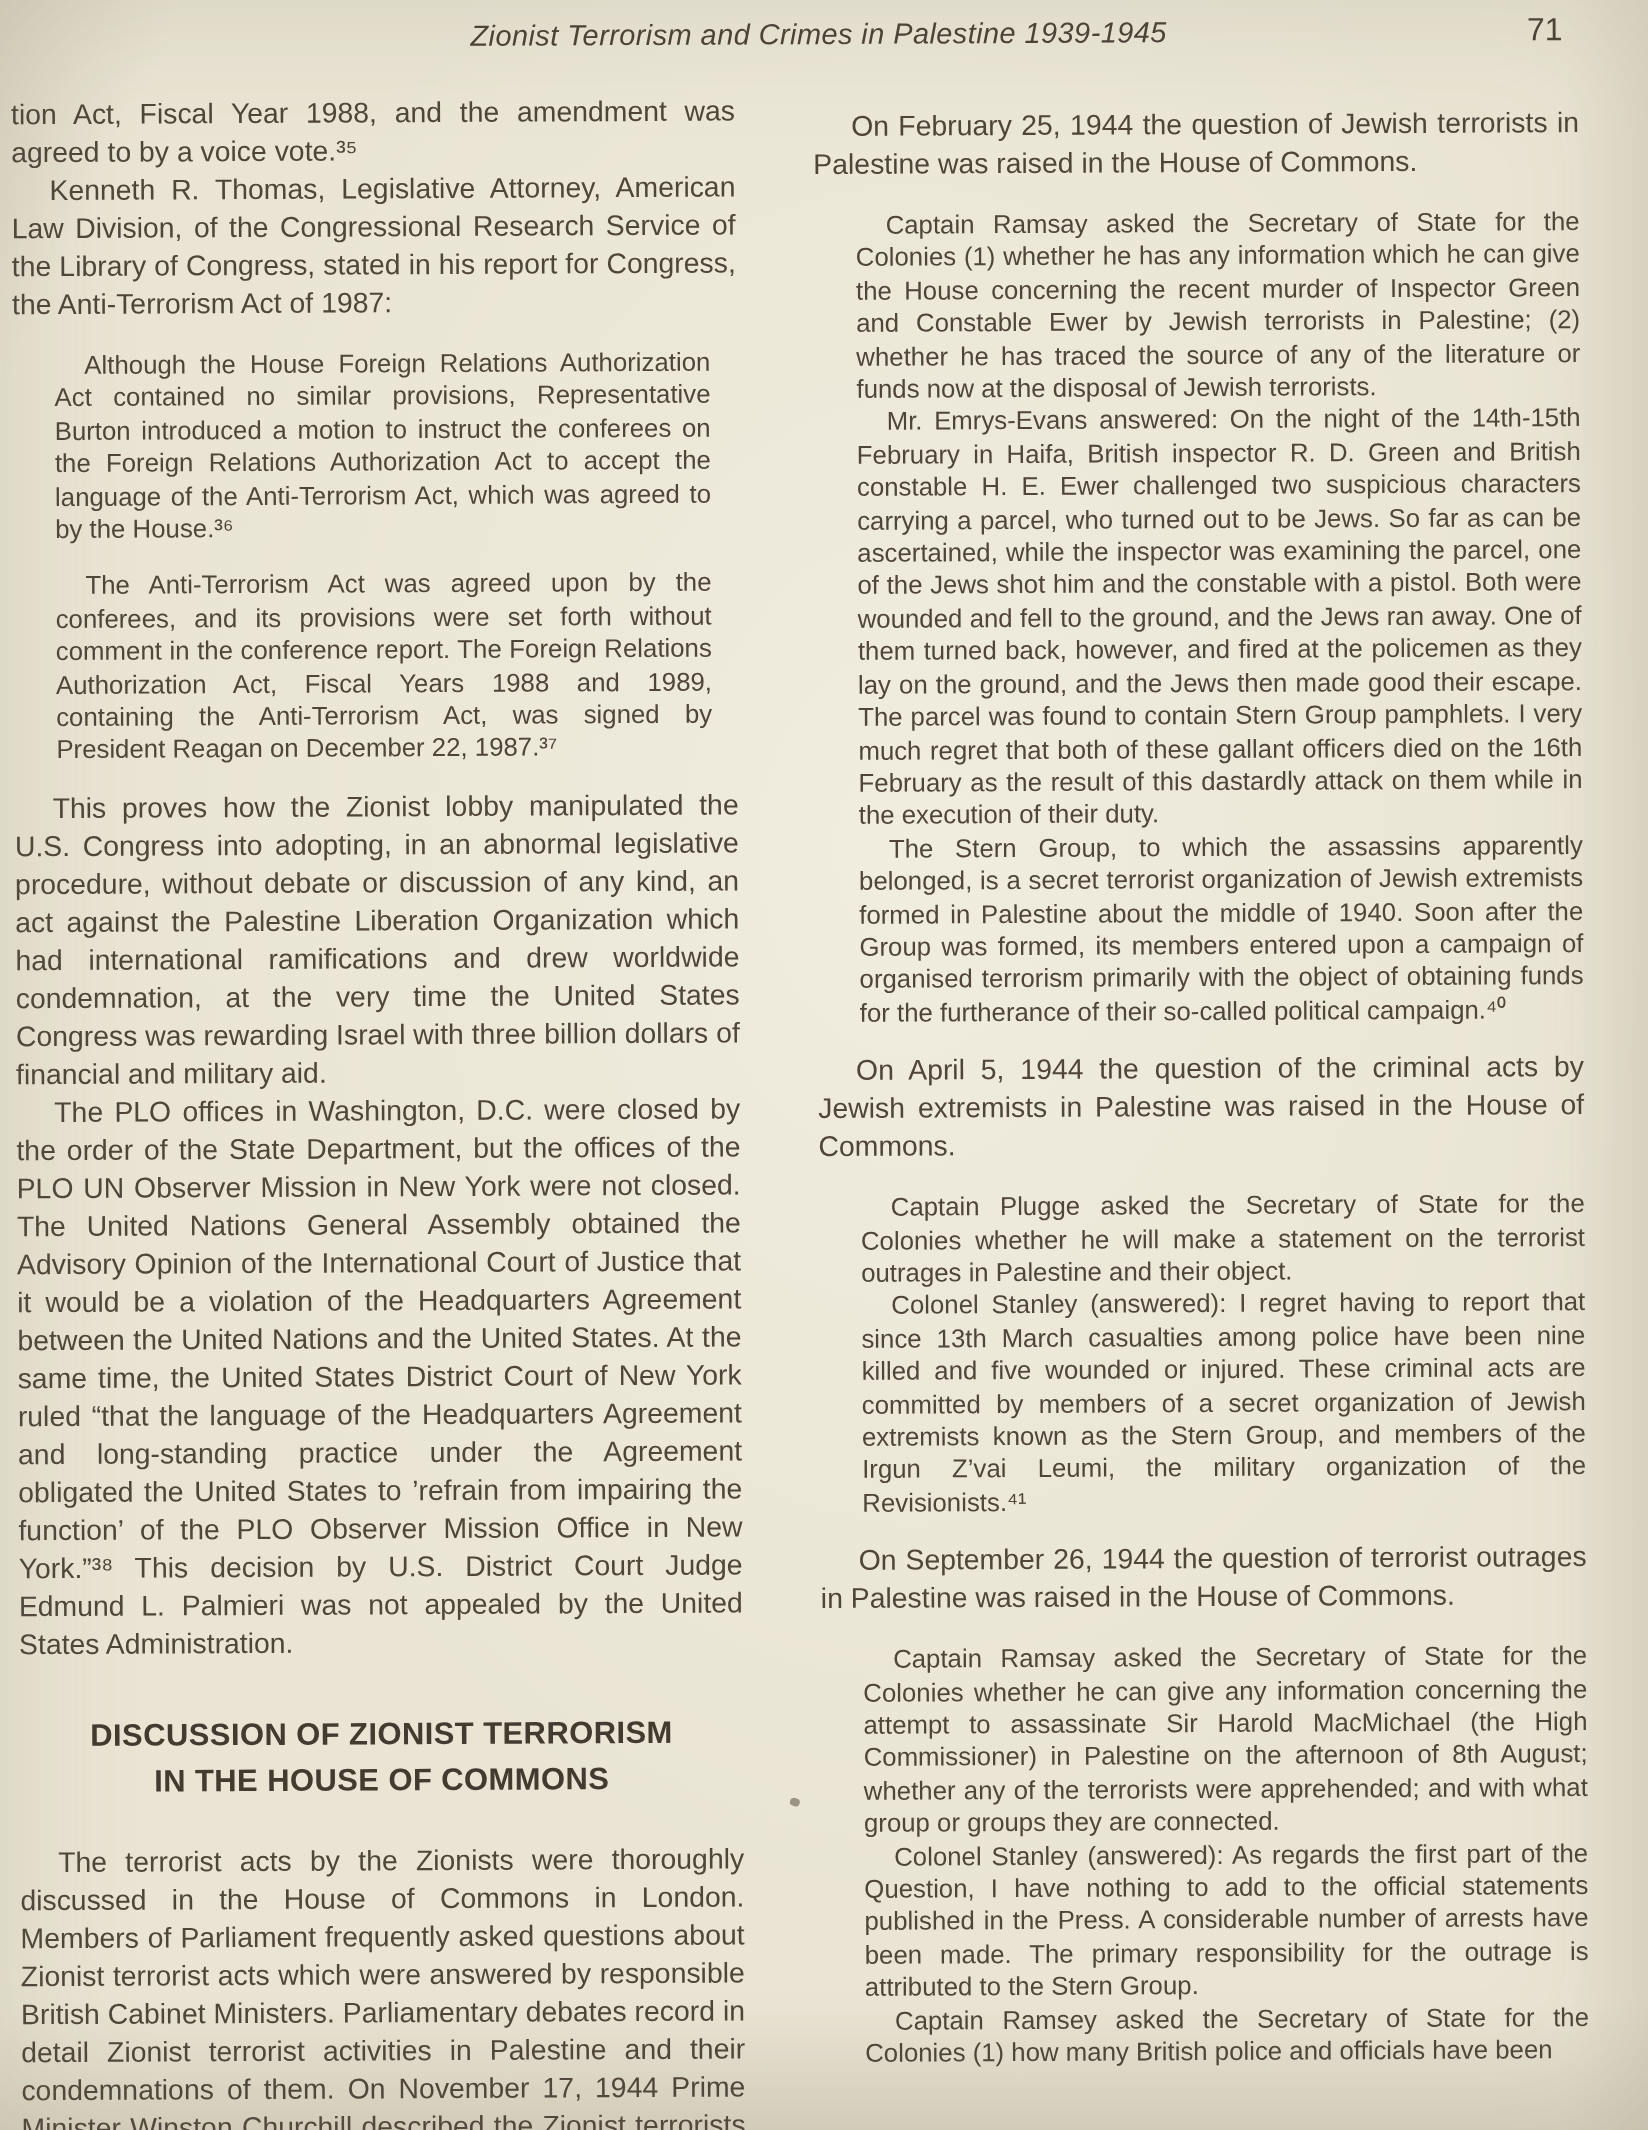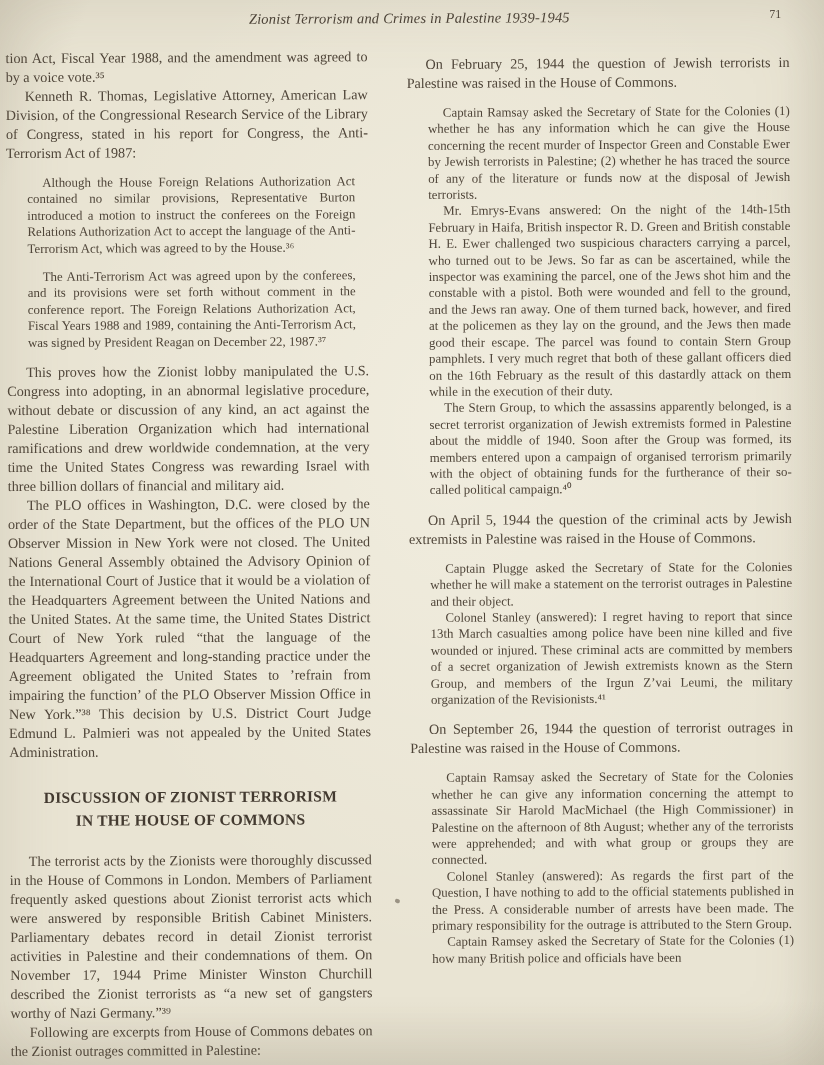--- a/index.html
+++ b/index.html
@@ -11,21 +11,21 @@
     position: relative;
     width: 824px;
     height: 1065px;
     overflow: hidden;
     background: #e9e4d3;
     background-image:
       radial-gradient(ellipse at 55% 40%, rgba(255,253,244,0.35) 0%, rgba(255,253,244,0) 60%),
       linear-gradient(115deg, rgba(150,140,118,0.18) 0%, rgba(150,140,118,0) 7%),
       linear-gradient(0deg, rgba(140,130,108,0.16) 0%, rgba(140,130,108,0) 6%),
       linear-gradient(270deg, rgba(150,140,118,0.10) 0%, rgba(150,140,118,0) 5%);
-    font-family: Liberation Serif, serif;
+    font-family: Liberation Sans, sans-serif;
     color: #4f4539;
   }
   .tilt {
     position: absolute;
     inset: 0;
     transform: rotate(-0.3deg);
     transform-origin: 50% 50%;
   }
   .running-head {
     position: absolute;
@@ -35,21 +35,21 @@
     text-align: center;
     font-style: italic;
     font-size: 14.5px;
     letter-spacing: 0.2px;
     color: #4a4136;
   }
   .page-number {
     position: absolute;
     top: 9px;
     right: 40px;
-    font-size: 12px;
+    font-size: 16px;
     color: #4a4136;
   }
   .col {
     position: absolute;
     top: 47px;
     text-align: justify;
     font-size: 14.2px;
     line-height: 19px;
   }
   .col-left  { left: 8px;   width: 362px; }

